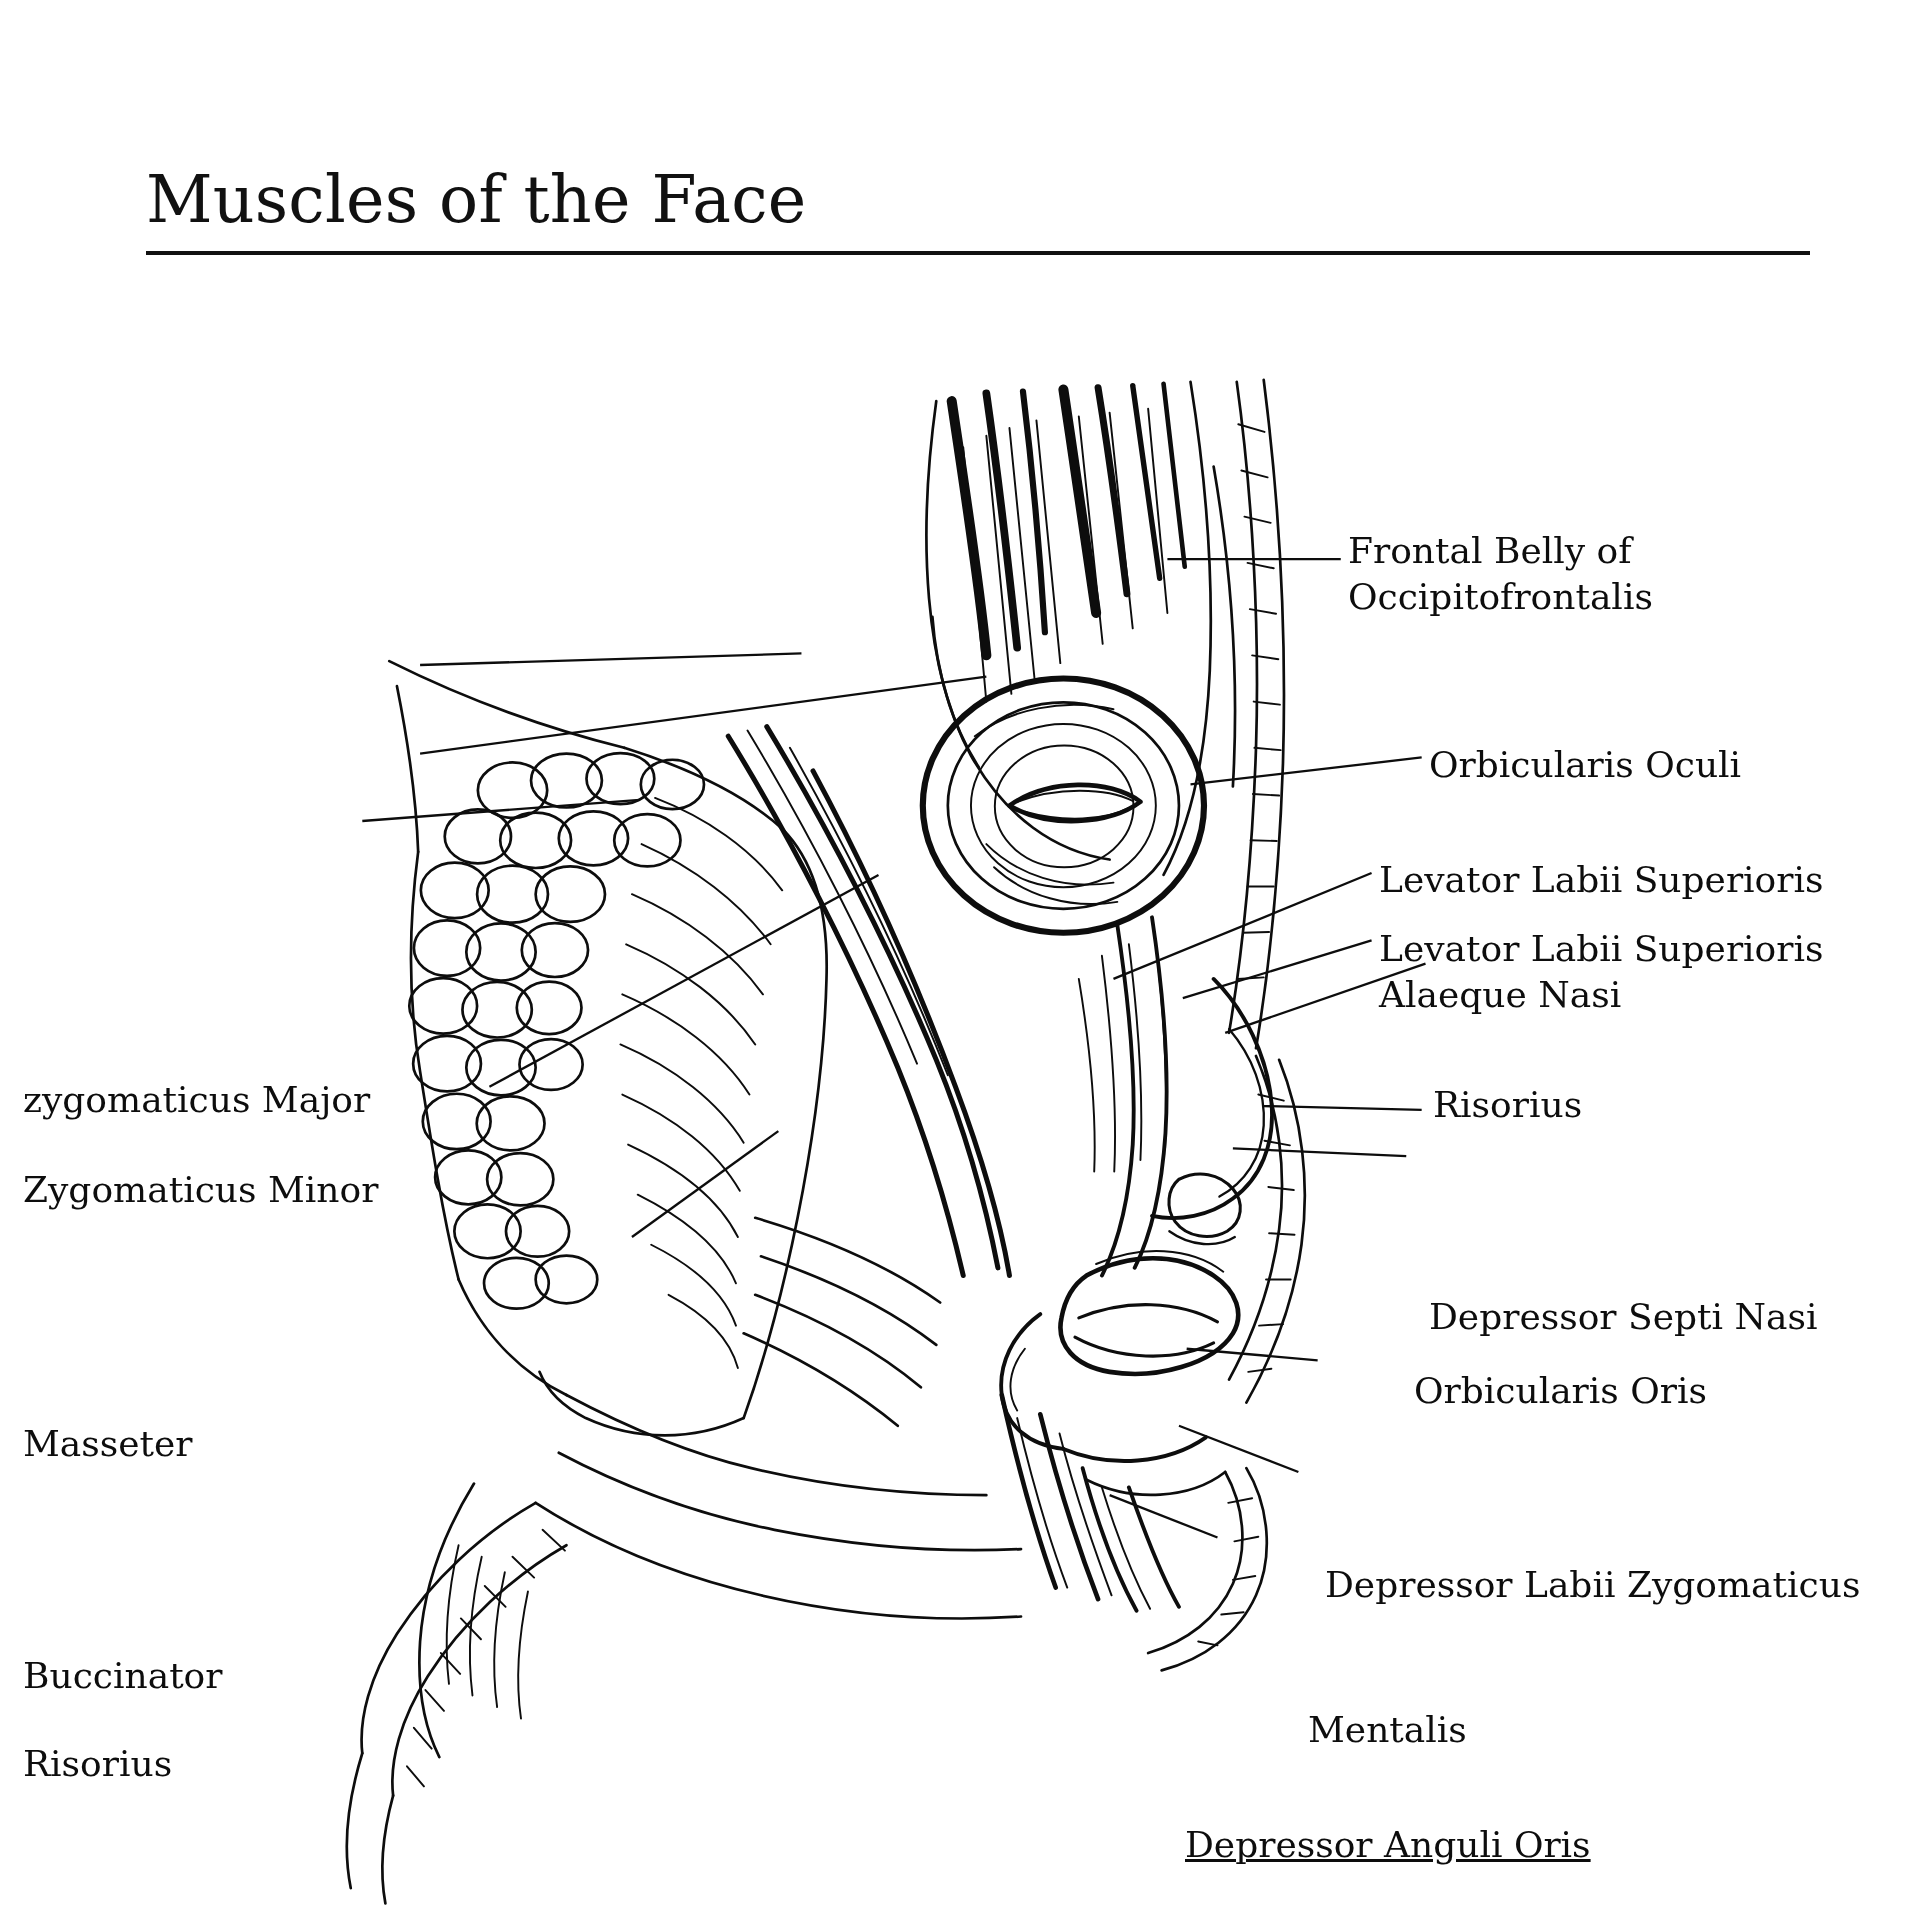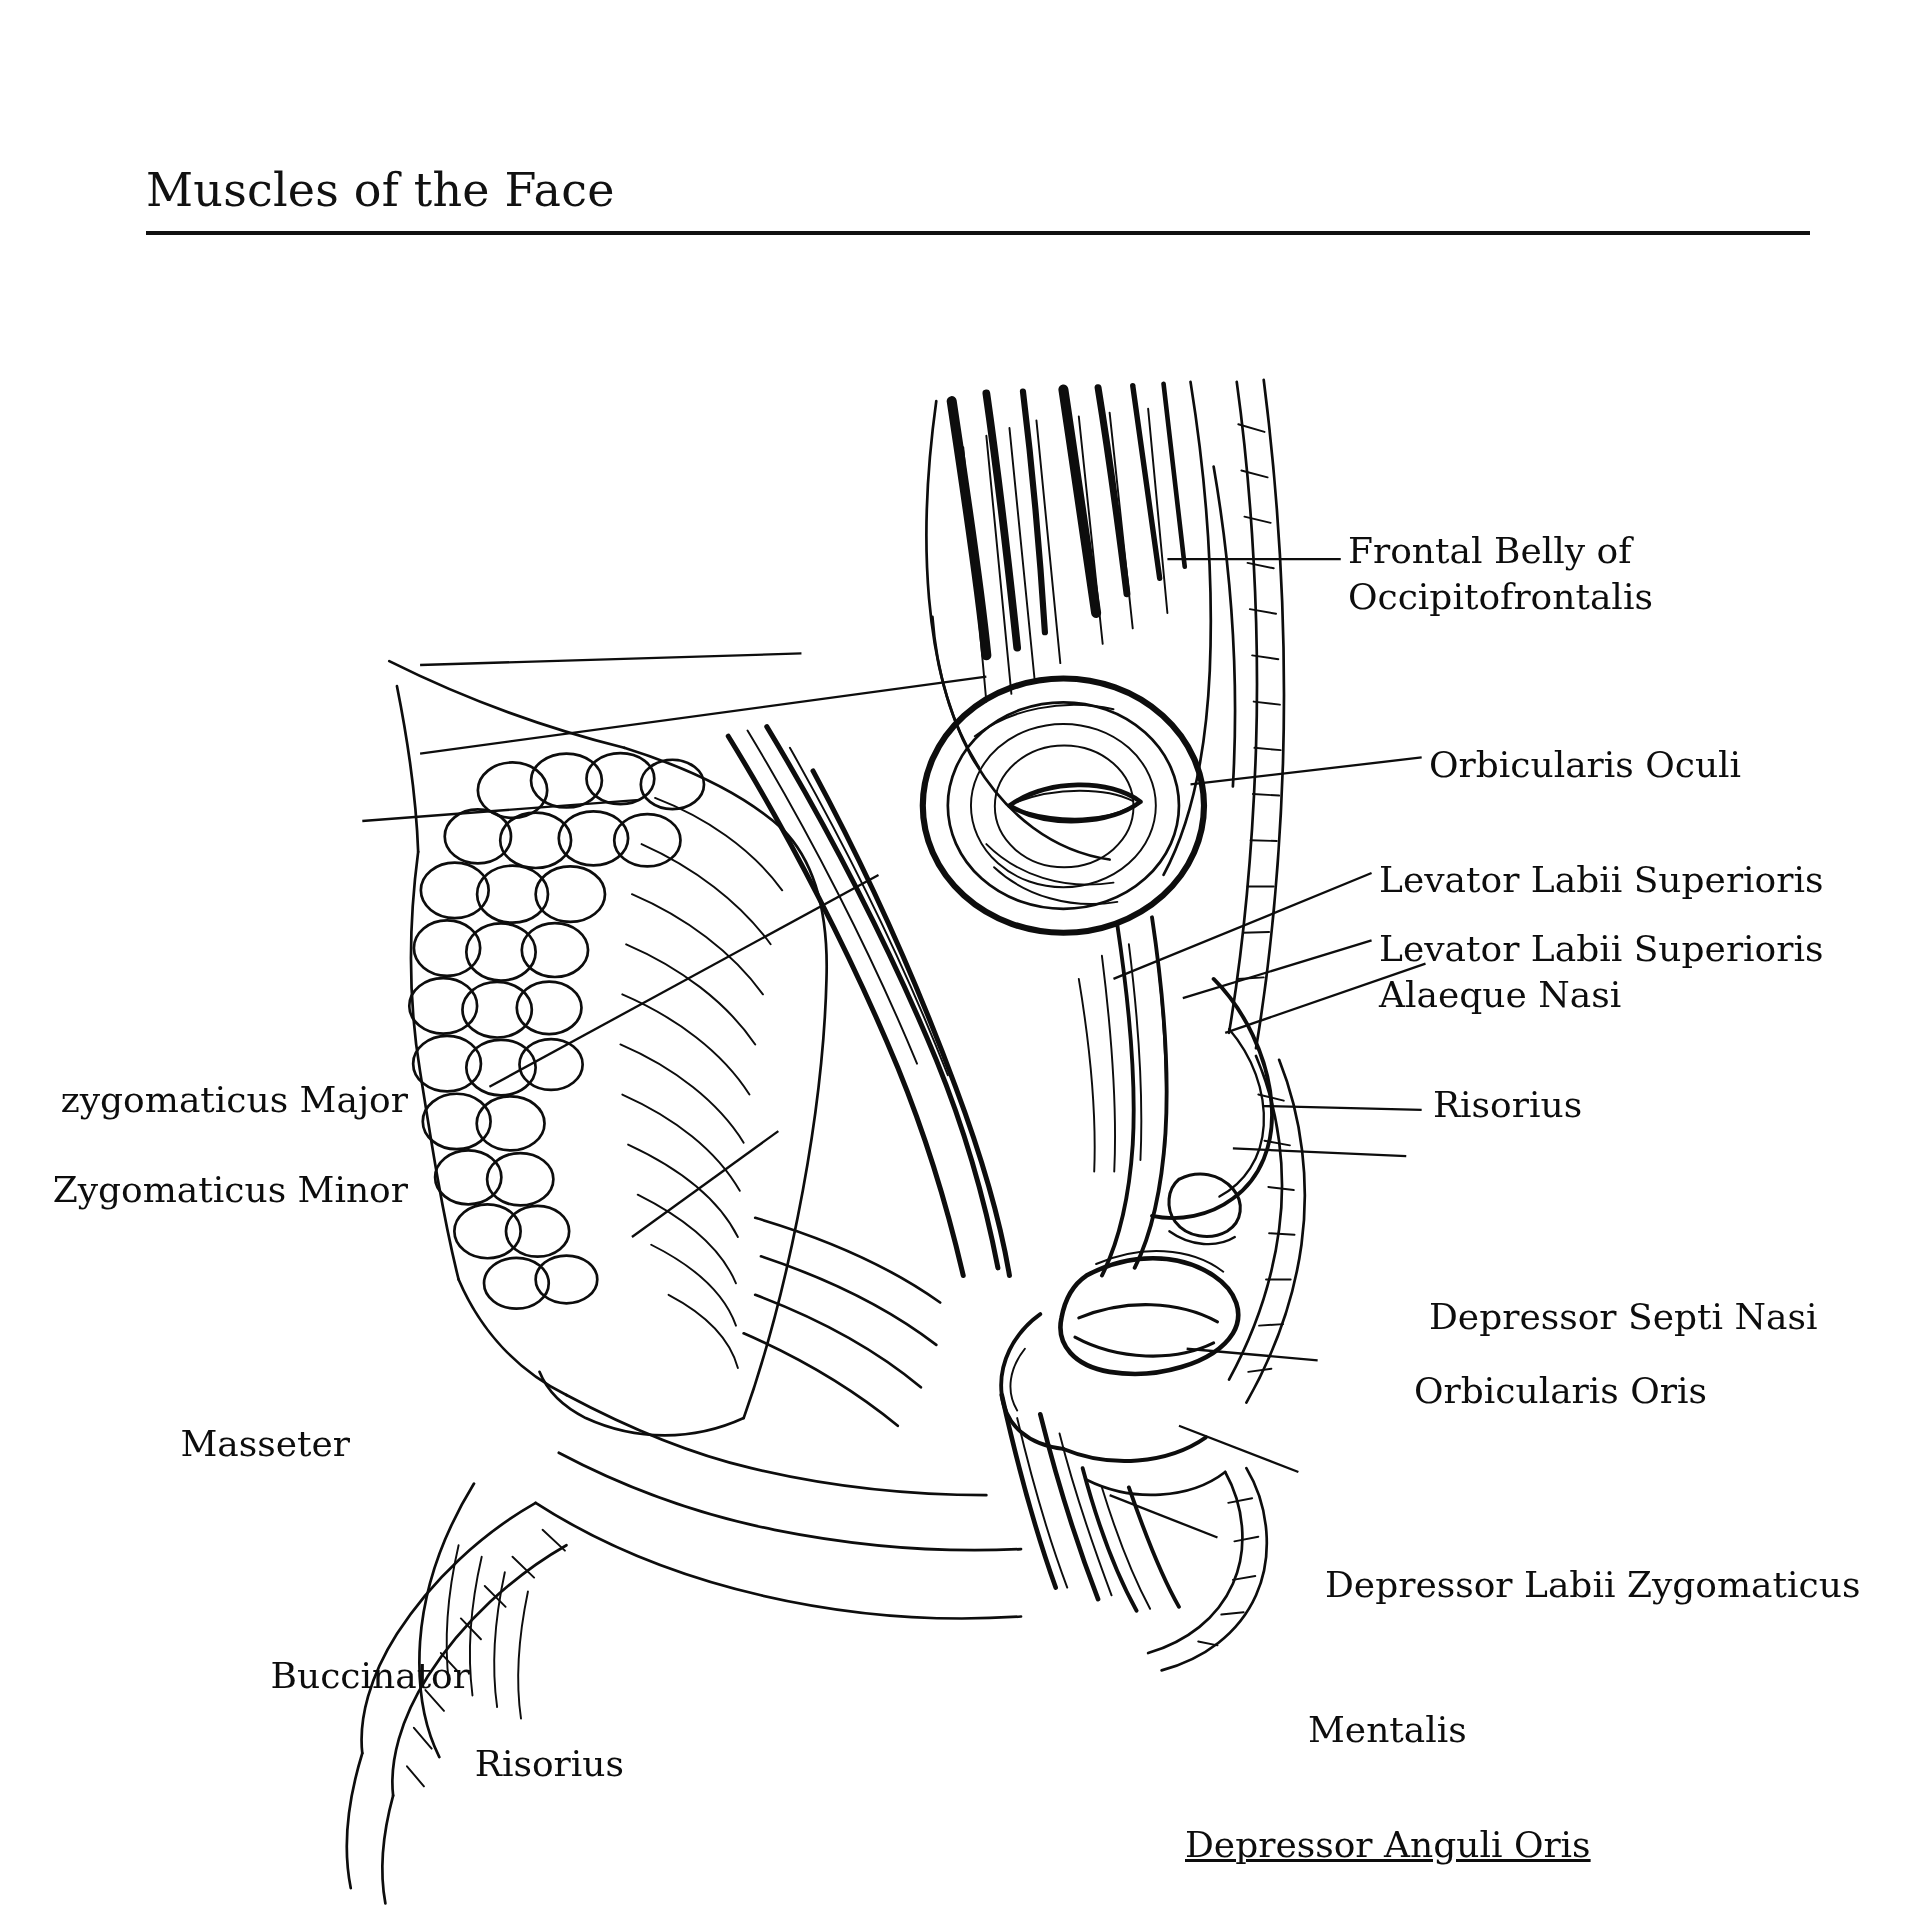--- a/index.html
+++ b/index.html
@@ -23,21 +23,21 @@
   }
 
   
   #title-block {
     position: absolute;
     left: 146px;
     top: 166px;
     width: 1680px;
   }
   #page-title {
-    font-size: 46px;
+    font-size: 65px;
     line-height: 1.05;
     font-weight: 400;
     letter-spacing: 0.2px;
     color: #111111;
     margin: 0;
     white-space: nowrap;
   }
   #title-rule {
     margin-top: 17px;
     width: 1664px;
@@ -59,21 +59,21 @@
 
   
   .label {
     position: absolute;
     font-size: 36px;
     line-height: 1.28;
     color: #0d0d0d;
     white-space: pre;
   }
   .label.right { text-align: left; }
-  .label.left  { text-align: right; }
+  .label.left  { text-align: left; }
 </style>
 </head>
 <body>
 
 <div id="page">
 
   <div id="title-block">
     <h1 id="page-title">Muscles of the Face</h1>
     <div id="title-rule"></div>
   </div>

